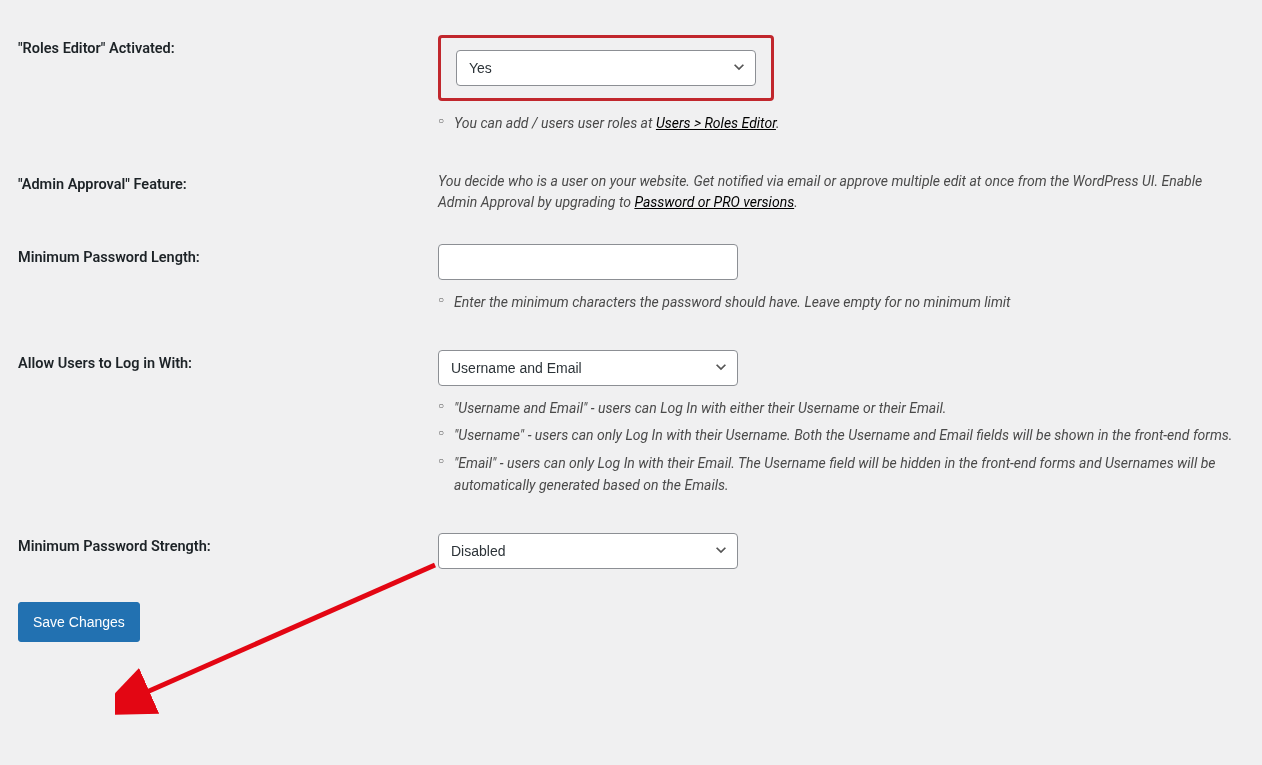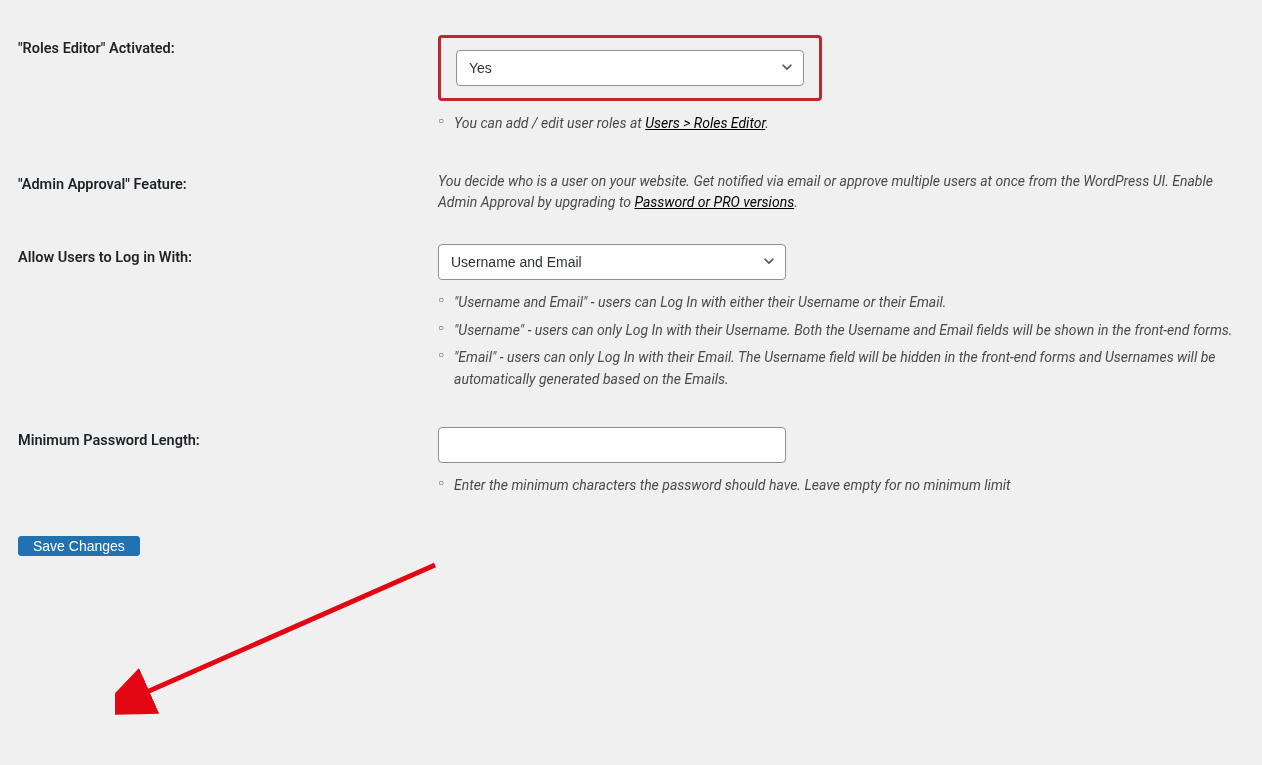--- a/index.html
+++ b/index.html
@@ -20,21 +20,21 @@
       padding: 20px 10px 20px 0;
       font-weight: 600;
       font-size: 14.5px;
       vertical-align: top;
     }
     .form-table td {
       padding: 15px 10px 15px 0;
       vertical-align: top;
     }
     .select-field, .text-field {
-      width: 348px;
+      width: 300px;
       height: 36px;
       padding: 0 30px 0 12px;
       border: 1px solid #8c8f94;
       border-radius: 4px;
       background: #fff;
       font-size: 14px;
       color: #2c3338;
       appearance: none;
       -webkit-appearance: none;
       position: relative;
@@ -73,21 +73,21 @@
       max-width: 790px;
       font-size: 14px;
       margin: 0;
     }
     a { color: #000000; text-decoration: underline; }
     .save-btn {
       background: #2271b1;
       border: 1px solid #2271b1;
       color: #fff;
       padding: 0 14px;
-      height: 20px;
+      height: 40px;
       border-radius: 3px;
       font-size: 14px;
       cursor: pointer;
       margin-top: 18px;
     }
     .arrow-overlay {
       position: absolute;
       pointer-events: none;
     }
   </style>
@@ -109,32 +109,42 @@
           </select>
           <span class="chev">
             <svg width="14" height="14" viewBox="0 0 16 16">
                   <path fill="none" stroke="currentColor" stroke-width="2" d="M3 6l5 5 5-5"></path>
                 </svg>
           </span>
         </div>
       </div>
       <ul class="desc-list">
         <li>
-          <span>You can add / edit user roles at </span><a href="#">Users &gt; Roles Editor</a><span>.</span>
+          <span>You can add / users user roles at </span><a href="#">Users &gt; Roles Editor</a><span>.</span>
         </li>
       </ul>
     </td>
   </tr>
 
   <tr>
     <th>"Admin Approval" Feature:</th>
     <td>
       <p class="desc-para">
-        <span>You decide who is a user on your website. Get notified via email or approve multiple users at once from the WordPress UI. Enable Admin Approval by upgrading to </span><a href="#">Password or PRO versions</a><span>.</span>
+        <span>You decide who is a user on your website. Get notified via email or approve multiple edit at once from the WordPress UI. Enable Admin Approval by upgrading to </span><a href="#">Password or PRO versions</a><span>.</span>
       </p>
+    </td>
+  </tr>
+
+  <tr>
+    <th>Minimum Password Length:</th>
+    <td>
+      <input type="text" class="text-field" value="" style="">
+      <ul class="desc-list">
+        <li>Enter the minimum characters the password should have. Leave empty for no minimum limit</li>
+      </ul>
     </td>
   </tr>
 
   <tr>
     <th>Allow Users to Log in With:</th>
     <td>
       <div class="select-wrap">
         <select class="select-field">
           <option>Username and Email</option>
         </select>
@@ -146,29 +156,34 @@
       </div>
       <ul class="desc-list" style="max-width:810px;">
         <li>"Username and Email" - users can Log In with either their Username or their Email.</li>
         <li>"Username" - users can only Log In with their Username. Both the Username and Email fields will be shown in the front-end forms.</li>
         <li>"Email" - users can only Log In with their Email. The Username field will be hidden in the front-end forms and Usernames will be automatically generated based on the Emails.</li>
       </ul>
     </td>
   </tr>
 
   <tr>
-    <th>Minimum Password Length:</th>
+    <th>Minimum Password Strength:</th>
     <td>
-      <input type="text" class="text-field" value="" style="">
-      <ul class="desc-list">
-        <li>Enter the minimum characters the password should have. Leave empty for no minimum limit</li>
-      </ul>
+      <div class="select-wrap">
+        <select class="select-field">
+          <option>Disabled</option>
+        </select>
+        <span class="chev">
+          <svg width="14" height="14" viewBox="0 0 16 16">
+                <path fill="none" stroke="currentColor" stroke-width="2" d="M3 6l5 5 5-5"></path>
+              </svg>
+        </span>
+      </div>
     </td>
   </tr>
-
 
 </tbody>
   </table>
 
 <button class="save-btn">Save Changes</button>
 
 
 <svg class="arrow-overlay" style="left:115px; top:555px;" width="330" height="165" viewBox="0 0 330 165">
   <defs>
     <marker id="ah" markerWidth="12" markerHeight="12" refX="2" refY="5" orient="auto">

